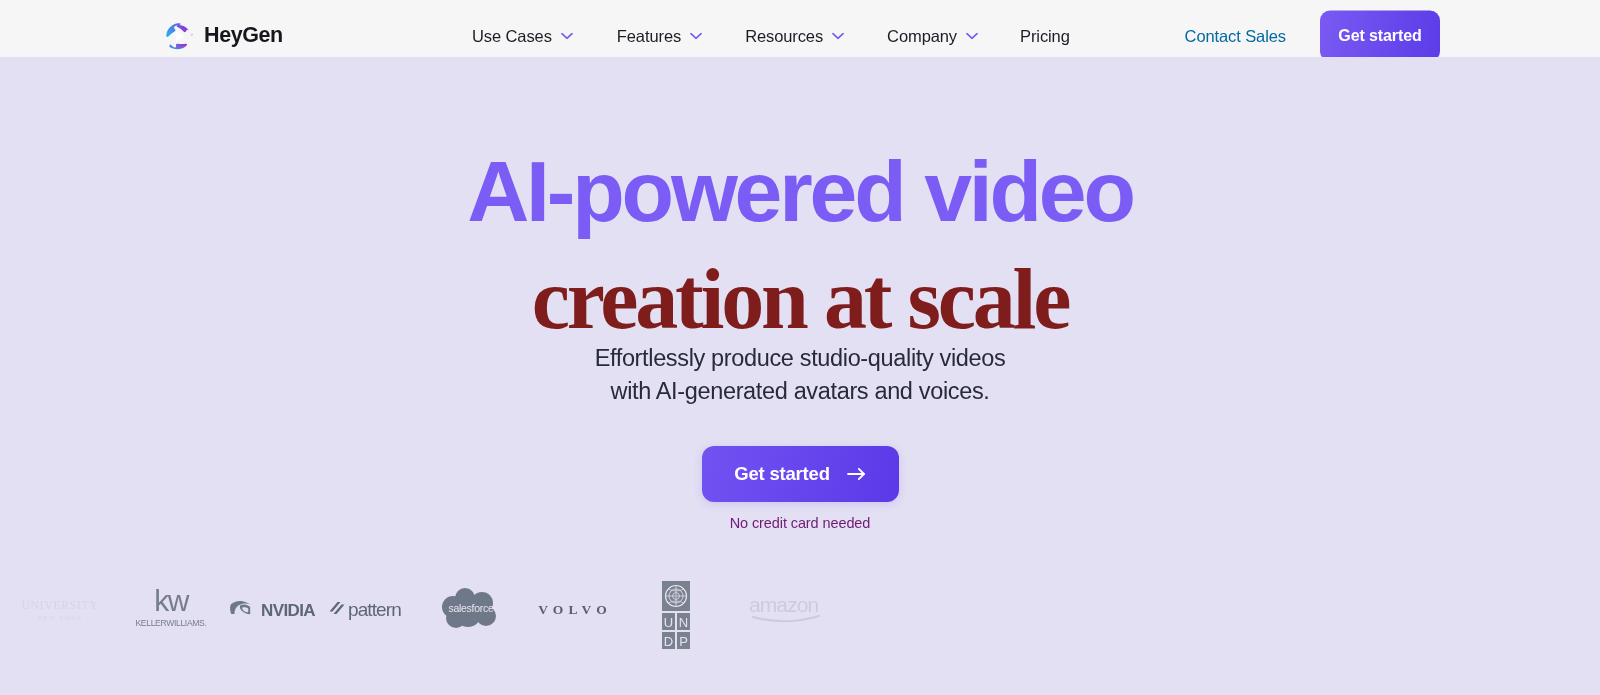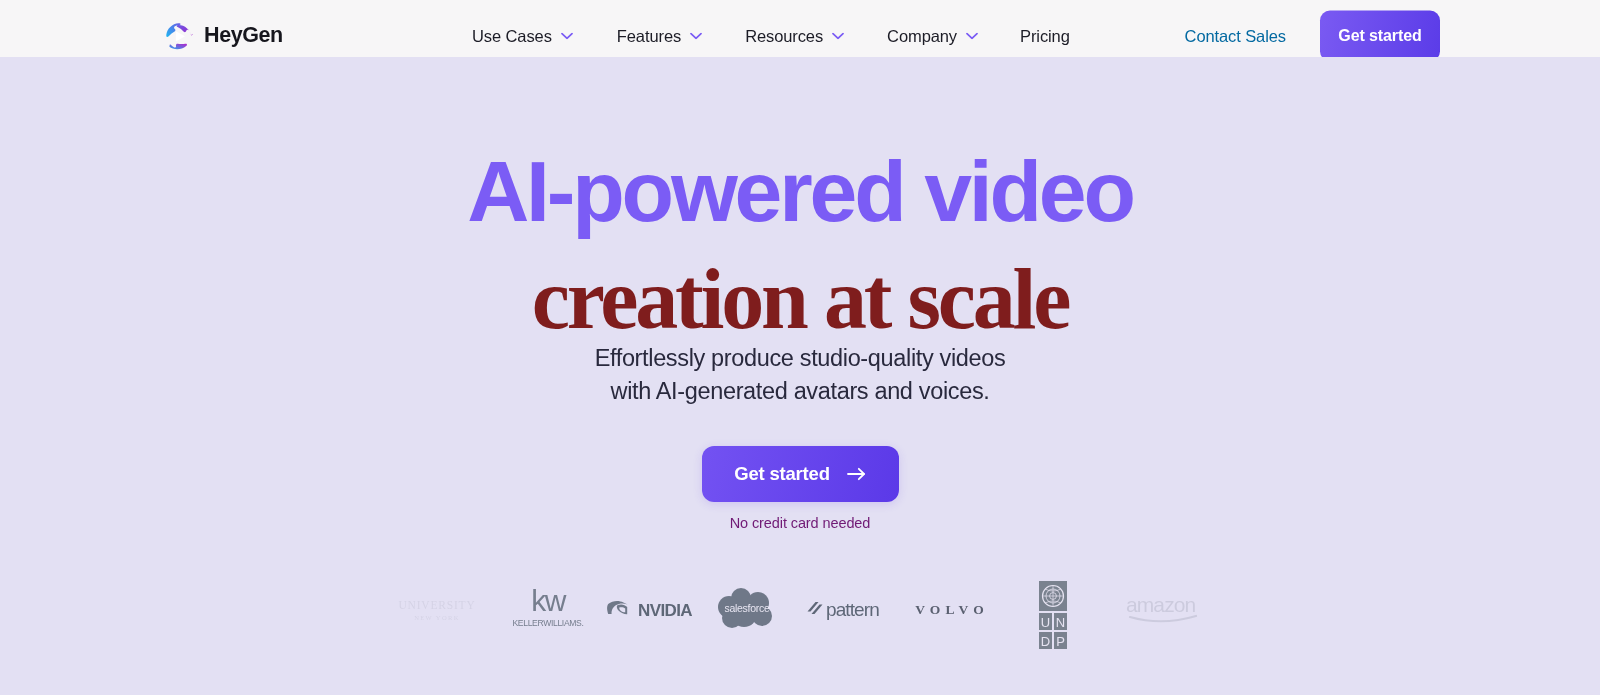--- a/index.html
+++ b/index.html
@@ -97,21 +97,21 @@
   .arrow-ico { display:block; width:19px; height:14px; }
   .cta-note {
     margin-top:13px; font-size:14.5px; color:#701a75;
     letter-spacing:-0.1px;
   }
 
   
   .logos {
     position:absolute; top:569px; left:0;
     width:1600px; height:80px;
-    display:flex; align-items:center; justify-content:center;
+    display:flex; align-items:center; justify-content:flex-start;
   }
   .logo-track { display:flex; align-items:center; height:80px; }
   .logo-cell {
     display:flex; align-items:center; justify-content:center;
     height:80px;
   }
   .logo-cell svg { display:block; }
   .fade-left  { opacity:0.10; }
   .fade-right { opacity:0.16; }
 </style>
@@ -235,40 +235,40 @@
         <svg width="86" height="24" viewBox="0 0 86 24">
           <g fill="#6F7888">
             <path d="M2.2 7.0 C6.6 3.4 12.6 3.0 17.4 5.4 L21.6 7.6 C17.9 5.9 13.6 6.0 10.2 8.0 7.0 9.9 5.2 13.4 5.6 17.0 L2.2 17.0 C1.1 13.6 0.4 9.6 2.2 7.0 Z"></path>
             <path d="M11.0 8.6 C14.3 6.7 18.5 7.3 21.2 10.0 L21.2 17.2 C18.2 17.3 15.2 16.2 13.0 14.1 11.2 12.5 10.4 10.5 11.0 8.6 Z M13.3 10.6 c-0.2 1.2 0.4 2.4 1.4 3.2 1.3 1.0 2.9 1.5 4.5 1.5 l0-3.8 c-1.6-1.3-3.9-1.7-5.9-0.9 z"></path>
           </g>
           <text x="32" y="18.5" fill="#5E6777" font-family="Liberation Sans, sans-serif" font-size="17" font-weight="bold" letter-spacing="-0.6">NVIDIA</text>
         </svg>
       </div>
 
       <div class="logo-cell" style="width:101px">
+        <svg width="90" height="26" viewBox="0 0 90 26">
+          <g fill="#5E6777">
+            <path d="M1.5 15.5 L9.5 6.0 L12.5 6.0 L4.5 15.5 Z"></path>
+            <path d="M5.5 18.0 L13.5 8.5 L16.5 8.5 L8.5 18.0 Z"></path>
+          </g>
+          <text x="20" y="20" fill="#5E6777" font-family="Liberation Sans, sans-serif" font-size="19" letter-spacing="-0.9">pattern</text>
+        </svg>
+      </div>
+
+      <div class="logo-cell" style="width:101px">
         <svg width="66" height="48" viewBox="0 0 66 48">
           <g fill="#6F7888">
             <circle cx="24" cy="13" r="10"></circle>
             <circle cx="41" cy="18" r="11"></circle>
             <circle cx="12" cy="22" r="11"></circle>
             <circle cx="27" cy="29" r="13"></circle>
             <circle cx="45" cy="31" r="10"></circle>
             <circle cx="15" cy="33" r="10"></circle>
           </g>
           <text x="30" y="27" text-anchor="middle" fill="#E8E6F2" font-family="Liberation Sans, sans-serif" font-size="10.5" letter-spacing="-0.3">salesforce</text>
-        </svg>
-      </div>
-
-      <div class="logo-cell" style="width:101px">
-        <svg width="90" height="26" viewBox="0 0 90 26">
-          <g fill="#5E6777">
-            <path d="M1.5 15.5 L9.5 6.0 L12.5 6.0 L4.5 15.5 Z"></path>
-            <path d="M5.5 18.0 L13.5 8.5 L16.5 8.5 L8.5 18.0 Z"></path>
-          </g>
-          <text x="20" y="20" fill="#5E6777" font-family="Liberation Sans, sans-serif" font-size="19" letter-spacing="-0.9">pattern</text>
         </svg>
       </div>
 
       <div class="logo-cell" style="width:101px">
         <svg width="78" height="20" viewBox="0 0 78 20">
           <text x="39" y="15" text-anchor="middle" fill="#5A6070" font-family="Liberation Serif, serif" font-size="13.5" font-weight="bold" letter-spacing="5.2">VOLVO</text>
         </svg>
       </div>
 
       <div class="logo-cell" style="width:101px; align-items:flex-start; padding-top:12px">

